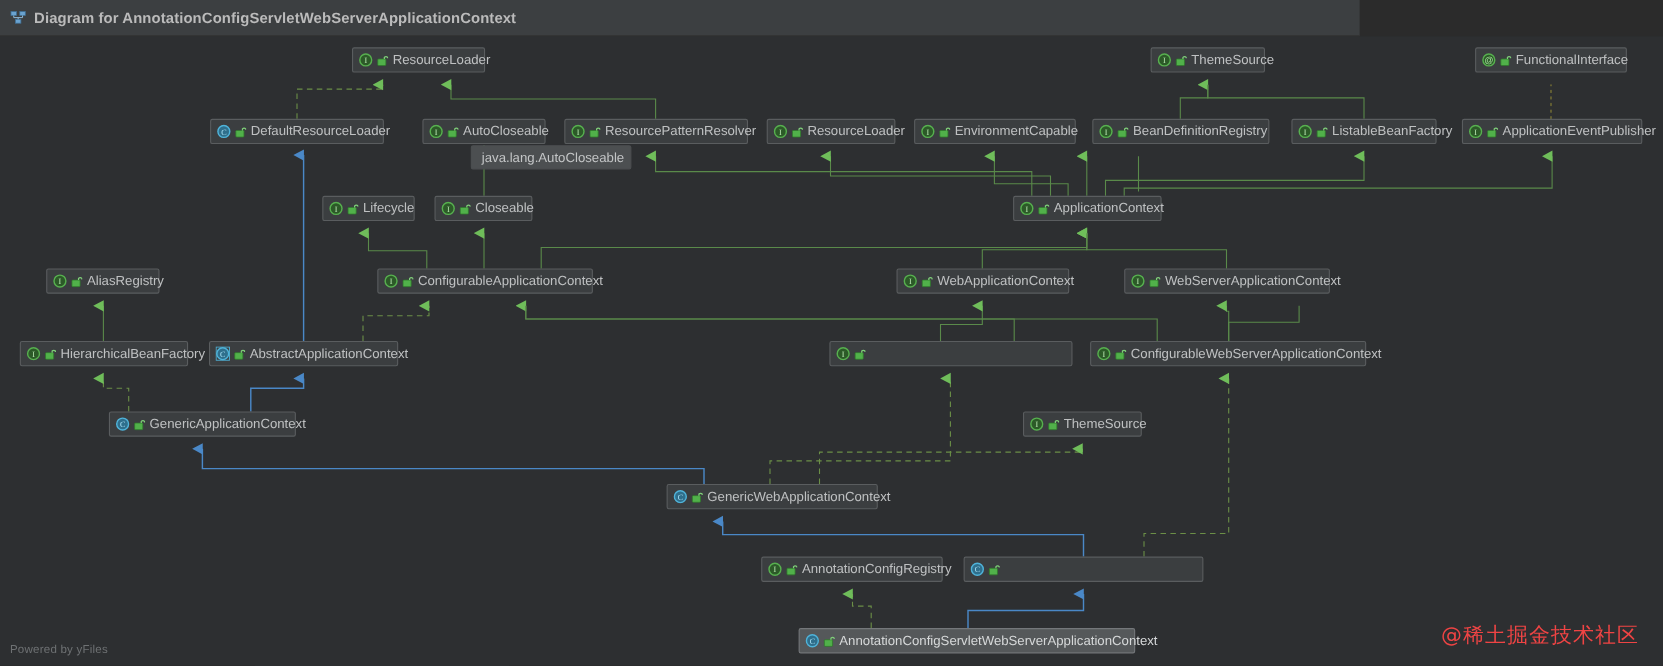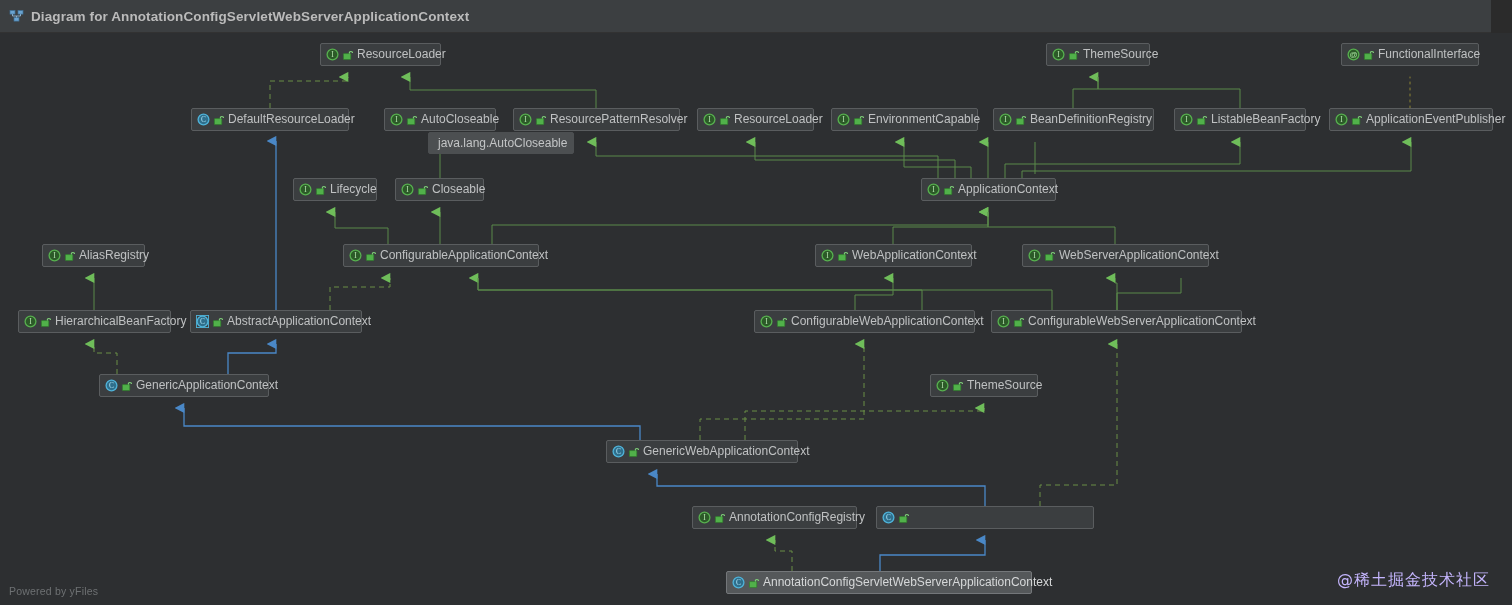--- a/index.html
+++ b/index.html
@@ -6,21 +6,21 @@
   html,body{margin:0;padding:0;background:#2b2b2b;}
   body{
     font-family:"Liberation Sans","DejaVu Sans",sans-serif;
     width:1512px;height:605px;overflow:hidden;
     -webkit-font-smoothing:antialiased;
   }
   #app{position:relative;width:1512px;height:605px;background:#2b2b2b;}
 
   
   #titlebar{
-    position:absolute;left:0;top:0;width:1491px;height:33px;
+    position:absolute;left:0;top:0;width:1236px;height:33px;
     background:#3c3f41;border-bottom:1px solid #323232;
     display:flex;align-items:center;gap:7px;padding-left:9px;
     box-sizing:border-box;
   }
   #titlebar .tb-title{
     color:#bbbbbb;font-size:13.5px;font-weight:bold;letter-spacing:.1px;
     white-space:nowrap;
   }
   .diagram-glyph{width:15px;height:14px;display:block;}
 
@@ -58,21 +58,21 @@
   
   .ico{width:13px;height:13px;flex:0 0 13px;display:block;}
   .lockico{width:11px;height:12px;flex:0 0 11px;display:block;margin-left:-1px;}
 
   
   #powered{
     position:absolute;left:9px;bottom:8px;color:#6e7173;font-size:10.5px;
     letter-spacing:.2px;
   }
   #watermark{
-    position:absolute;right:22px;bottom:14px;color:#c4b5fd;font-size:16px;
+    position:absolute;right:22px;bottom:14px;color:#ef4444;font-size:19px;
     font-family:"DejaVu Sans",sans-serif;letter-spacing:1px;
   }
 </style>
 </head>
 <body>
 
 <div id="app">
 
   <div id="titlebar">
     <span>
@@ -491,21 +491,20 @@
               <circle cx="6.5" cy="6.5" r="5.4" fill="#2c5a28" stroke="#57b04f" stroke-width="1.3"></circle>
               <text x="6.5" y="9.3" text-anchor="middle" font-size="7.4" fill="#bdeab6" font-family="&quot;Liberation Serif&quot;,serif">I</text>
             </svg>
           </span>
           <span style="display: flex;">
             <svg class="lockico" viewBox="0 0 11 12">
               <rect x="1.4" y="4.6" width="7.4" height="6" rx="0.7" fill="#51b14a" stroke="#2f7a2b" stroke-width="0.7"></rect>
               <path d="M7.4 4.6 V3.1 a2.1 2.1 0 0 1 3 0 V4.0" fill="none" stroke="#7fcf79" stroke-width="1.1"></path>
             </svg>
           </span>
-          <span class="nlabel">ConfigurableWebApplicationContext</span>
         </div>
         <div class="node" style="left: 991px; top: 277px; width: 251px;">
           <span style="display: flex;">
             <svg class="ico" viewBox="0 0 13 13">
               <circle cx="6.5" cy="6.5" r="5.4" fill="#2c5a28" stroke="#57b04f" stroke-width="1.3"></circle>
               <text x="6.5" y="9.3" text-anchor="middle" font-size="7.4" fill="#bdeab6" font-family="&quot;Liberation Serif&quot;,serif">I</text>
             </svg>
           </span>
           <span style="display: flex;">
             <svg class="lockico" viewBox="0 0 11 12">

